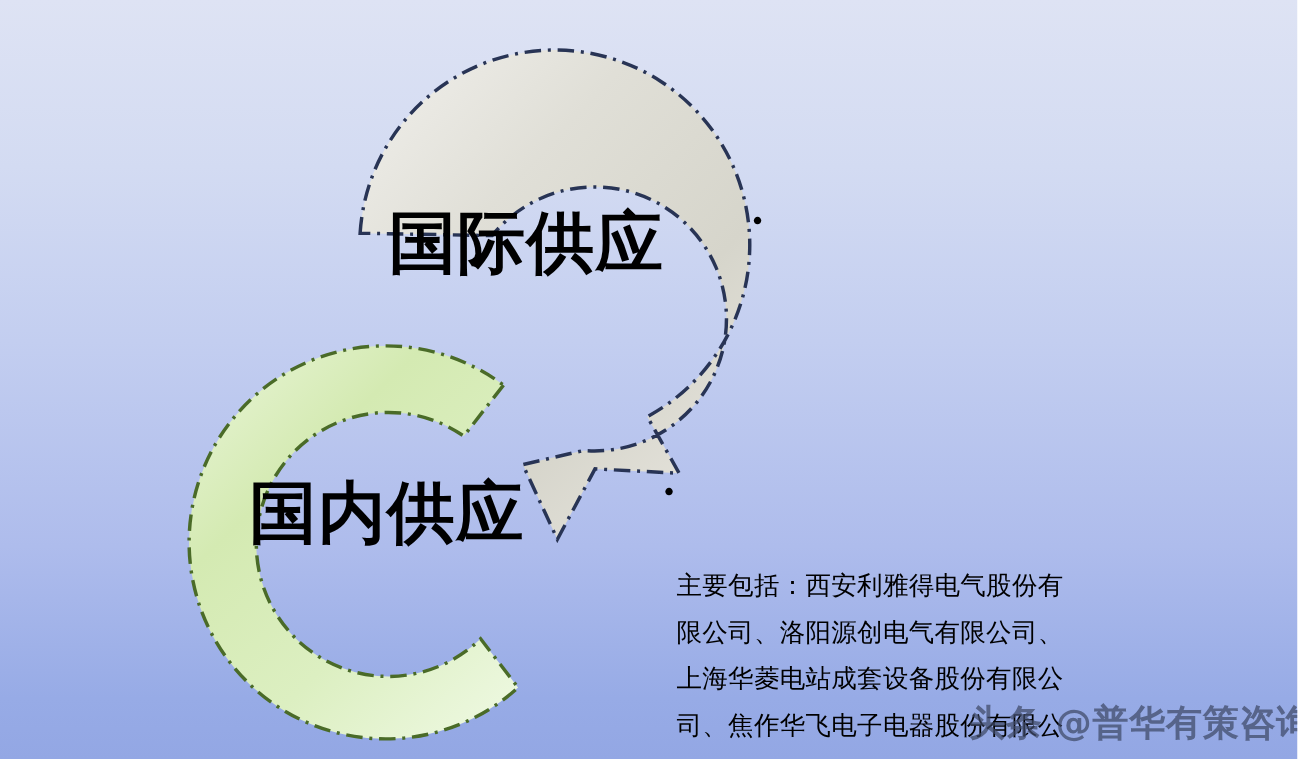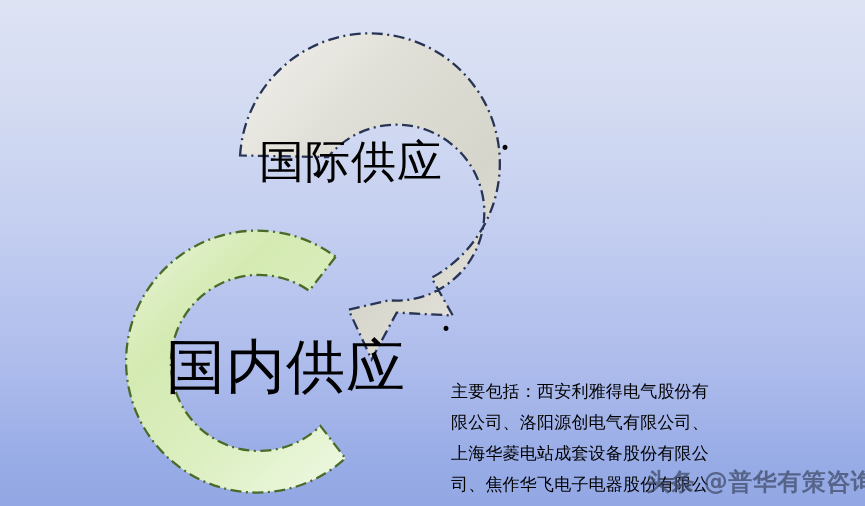--- a/index.html
+++ b/index.html
@@ -51,33 +51,33 @@
   }
   #dom-bullet {
     left: 441px;
     top: 314px;
     width: 275px;
   }
   .ring-label {
     position: absolute;
     color: #000000;
     font-family: "DejaVu Sans", sans-serif;
-    font-weight: normal;
+    font-weight: bold;
     white-space: nowrap;
   }
   #intl-label {
     left: 259px;
     top: 132px;
     font-size: 45px;
     letter-spacing: 1px;
   }
   #dom-label {
     left: 166px;
-    top: 328px;
-    font-size: 59px;
+    top: 312px;
+    font-size: 45px;
     letter-spacing: 1px;
   }
   #watermark {
     position: absolute;
     left: 646px;
     top: 466px;
     font-family: "DejaVu Sans", sans-serif;
     font-size: 24px;
     font-weight: bold;
     color: #3f4a68;

